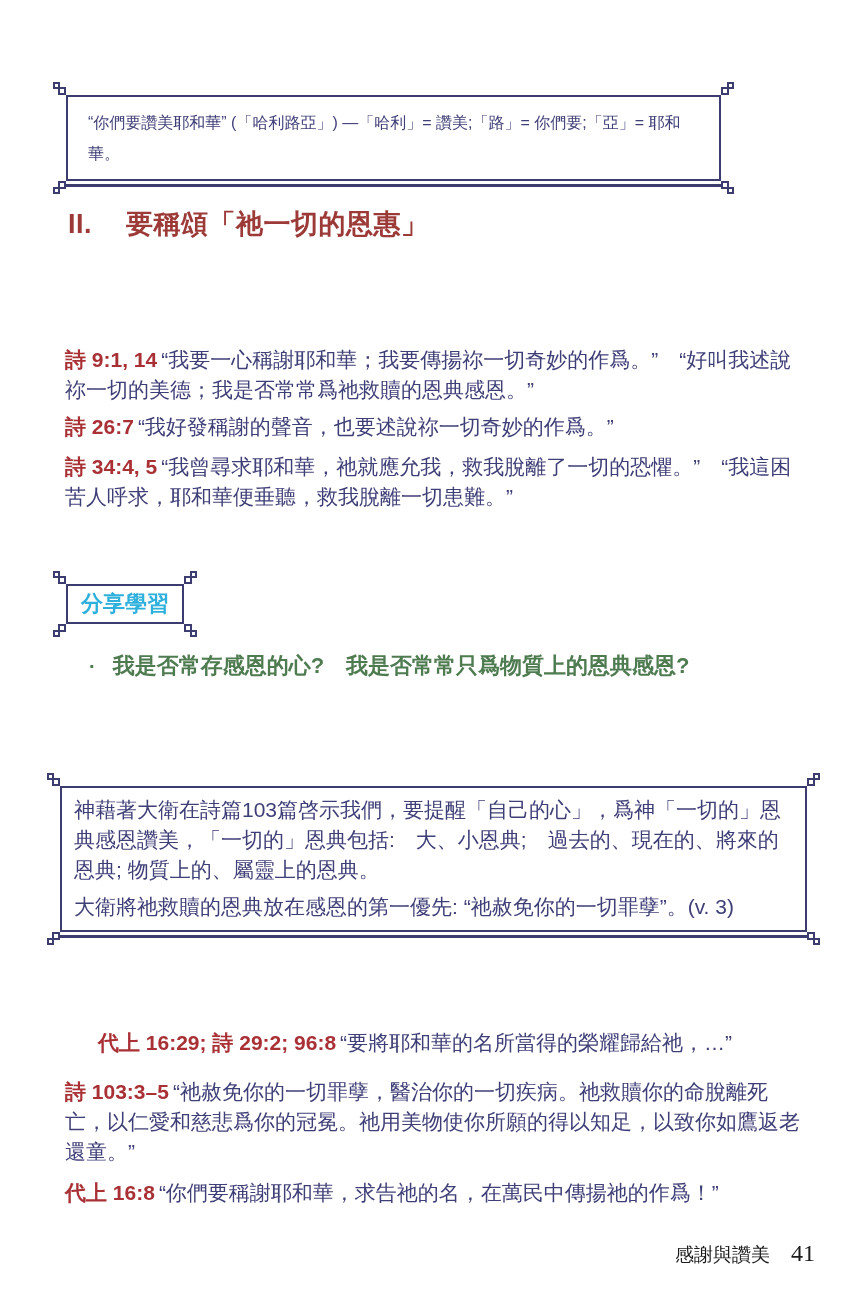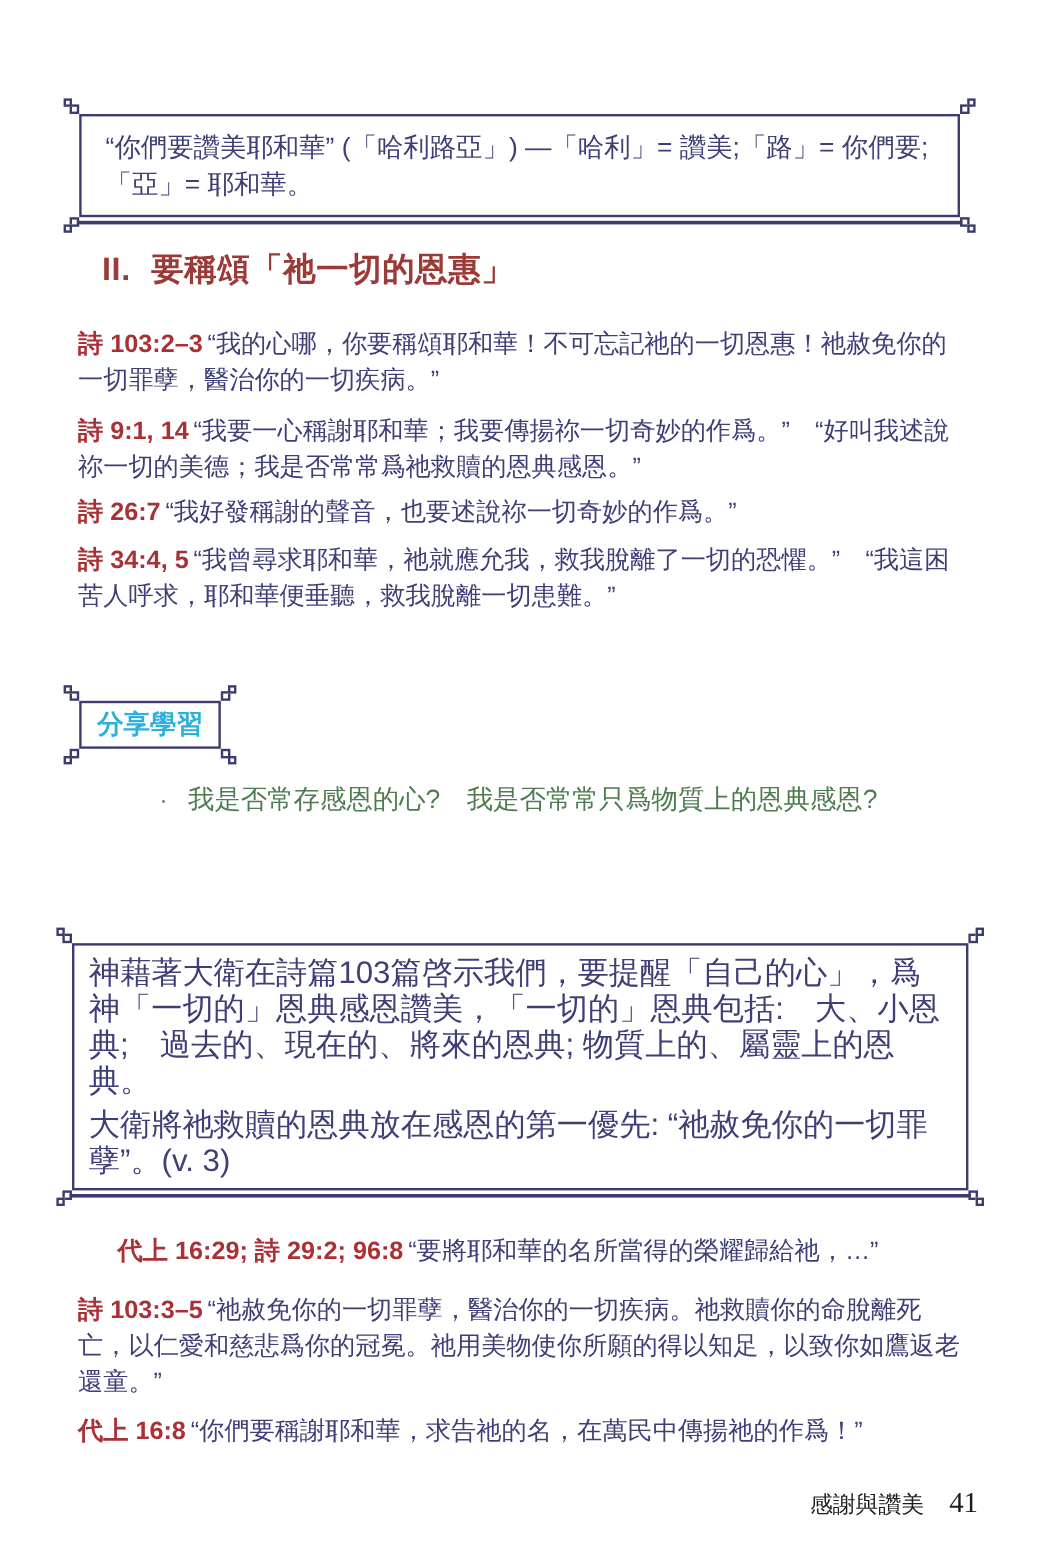--- a/index.html
+++ b/index.html
@@ -14,41 +14,41 @@
   
   .ornate-box { position:absolute; border:2px solid var(--border); background:#fff; color:var(--navy); }
   .ornate-box.underlined::after { content:""; position:absolute; left:-4px; right:-4px; bottom:-8px; height:3px; background:var(--border); }
   .corner { position:absolute; width:8px; height:8px; border:2px solid var(--border); background:#fff; }
   .corner::before { content:""; position:absolute; width:3px; height:3px; border:2px solid var(--border); background:#fff; }
   .corner.tl { top:-10px; left:-10px; }  .corner.tl::before { top:-7px; left:-7px; }
   .corner.tr { top:-10px; right:-10px; } .corner.tr::before { top:-7px; right:-7px; }
   .corner.bl { bottom:-10px; left:-10px; }  .corner.bl::before { bottom:-7px; left:-7px; }
   .corner.br { bottom:-10px; right:-10px; } .corner.br::before { bottom:-7px; right:-7px; }
 
-  .intro-box { top:95px; left:66px; width:734px; padding:10px 20px; font-size:22px; line-height:31px; font-weight:500; }
+  .intro-box { top:95px; left:66px; width:655px; padding:10px 20px; font-size:16px; line-height:31px; font-weight:500; }
 
   .heading { position:absolute; left:68px; color:var(--maroon); font-weight:800; font-size:27px; letter-spacing:0.5px; white-space:nowrap; }
   .heading .num { display:inline-block; min-width:58px; }
-  #heading-2 { top:206px;text-align:center; }
+  #heading-2 { top:206px; }
   #heading-3 { top:964px; }
 
   .quote { position:absolute; left:65px; width:737px; font-size:21px; line-height:30px; color:var(--navy); font-weight:500; }
   .quote .ref { color:var(--red); font-weight:700; margin-right:4px; }
   #quote-a0 { top:272px; } #quote-a1 { top:345px; } #quote-a2 { top:412px; }
   #quote-a3 { top:452px; } #quote-a4 { top:515px; }
   #quote-b0 { top:1028px;margin-left:33px; } #quote-b1 { top:1077px; } #quote-b2 { top:1178px; }
 
   .badge { top:584px; left:66px; width:auto; padding:3px 13px; font-size:22px; font-weight:700; color:var(--cyan); white-space:nowrap; display:inline-block; }
 
-  .bullet { position:absolute; left:65px; width:742px; color:var(--green); font-weight:400; font-size:22px; line-height:31px; text-indent:24px;margin-left:44px; }
+  .bullet { position:absolute; left:65px; width:742px; color:var(--green); font-weight:700; font-size:22px; line-height:31px; text-indent:24px; }
   #bullet-0 { top:650px; }
   #bullet-1 { top:700px; }
   .bullet .bullet-dot { margin-right:17px; font-size:20px; }
 
-  .summary-box { top:786px; left:60px; width:747px; padding:7px 12px 8px; font-size:26px; line-height:30px; font-weight:500; }
+  .summary-box { top:786px; left:60px; width:747px; padding:7px 12px 8px; font-size:21px; line-height:30px; font-weight:500; }
   .summary-box p + p { margin-top:7px; }
 
   .footer { position:absolute; top:1240px; right:49px; font-family:"Liberation Serif","DejaVu Serif",serif; color:var(--ink); font-size:19px; }
   .footer .page-num { font-size:24px; margin-left:21px; }
 </style>
 </head>
 <body>
 
 <div class="page">
 
@@ -57,23 +57,20 @@
     <i class="corner tr"></i>
     <i class="corner bl"></i>
     <i class="corner br"></i>
     <span>“你們要讚美耶和華” (「哈利路亞」) —「哈利」= 讚美;「路」= 你們要;「亞」= 耶和華。</span>
   </div>
 
   <h2 class="heading" id="heading-2">
     <span class="num">II.</span><span>要稱頌「祂一切的恩惠」</span>
   </h2>
 
-  <p class="quote" id="quote-a0">
-    <span class="ref">詩 103:2–3</span><span>“我的心哪，你要稱頌耶和華！不可忘記祂的一切恩惠！祂赦免你的一切罪孽，醫治你的一切疾病。”</span>
-  </p>
   <p class="quote" id="quote-a1">
     <span class="ref">詩 9:1, 14</span><span>“我要一心稱謝耶和華；我要傳揚祢一切奇妙的作爲。”　“好叫我述說祢一切的美德；我是否常常爲祂救贖的恩典感恩。”</span>
   </p>
   <p class="quote" id="quote-a2">
     <span class="ref">詩 26:7</span><span>“我好發稱謝的聲音，也要述說祢一切奇妙的作爲。”</span>
   </p>
   <p class="quote" id="quote-a3">
     <span class="ref">詩 34:4, 5</span><span>“我曾尋求耶和華，祂就應允我，救我脫離了一切的恐懼。”　“我這困苦人呼求，耶和華便垂聽，救我脫離一切患難。”</span>
   </p>
 

